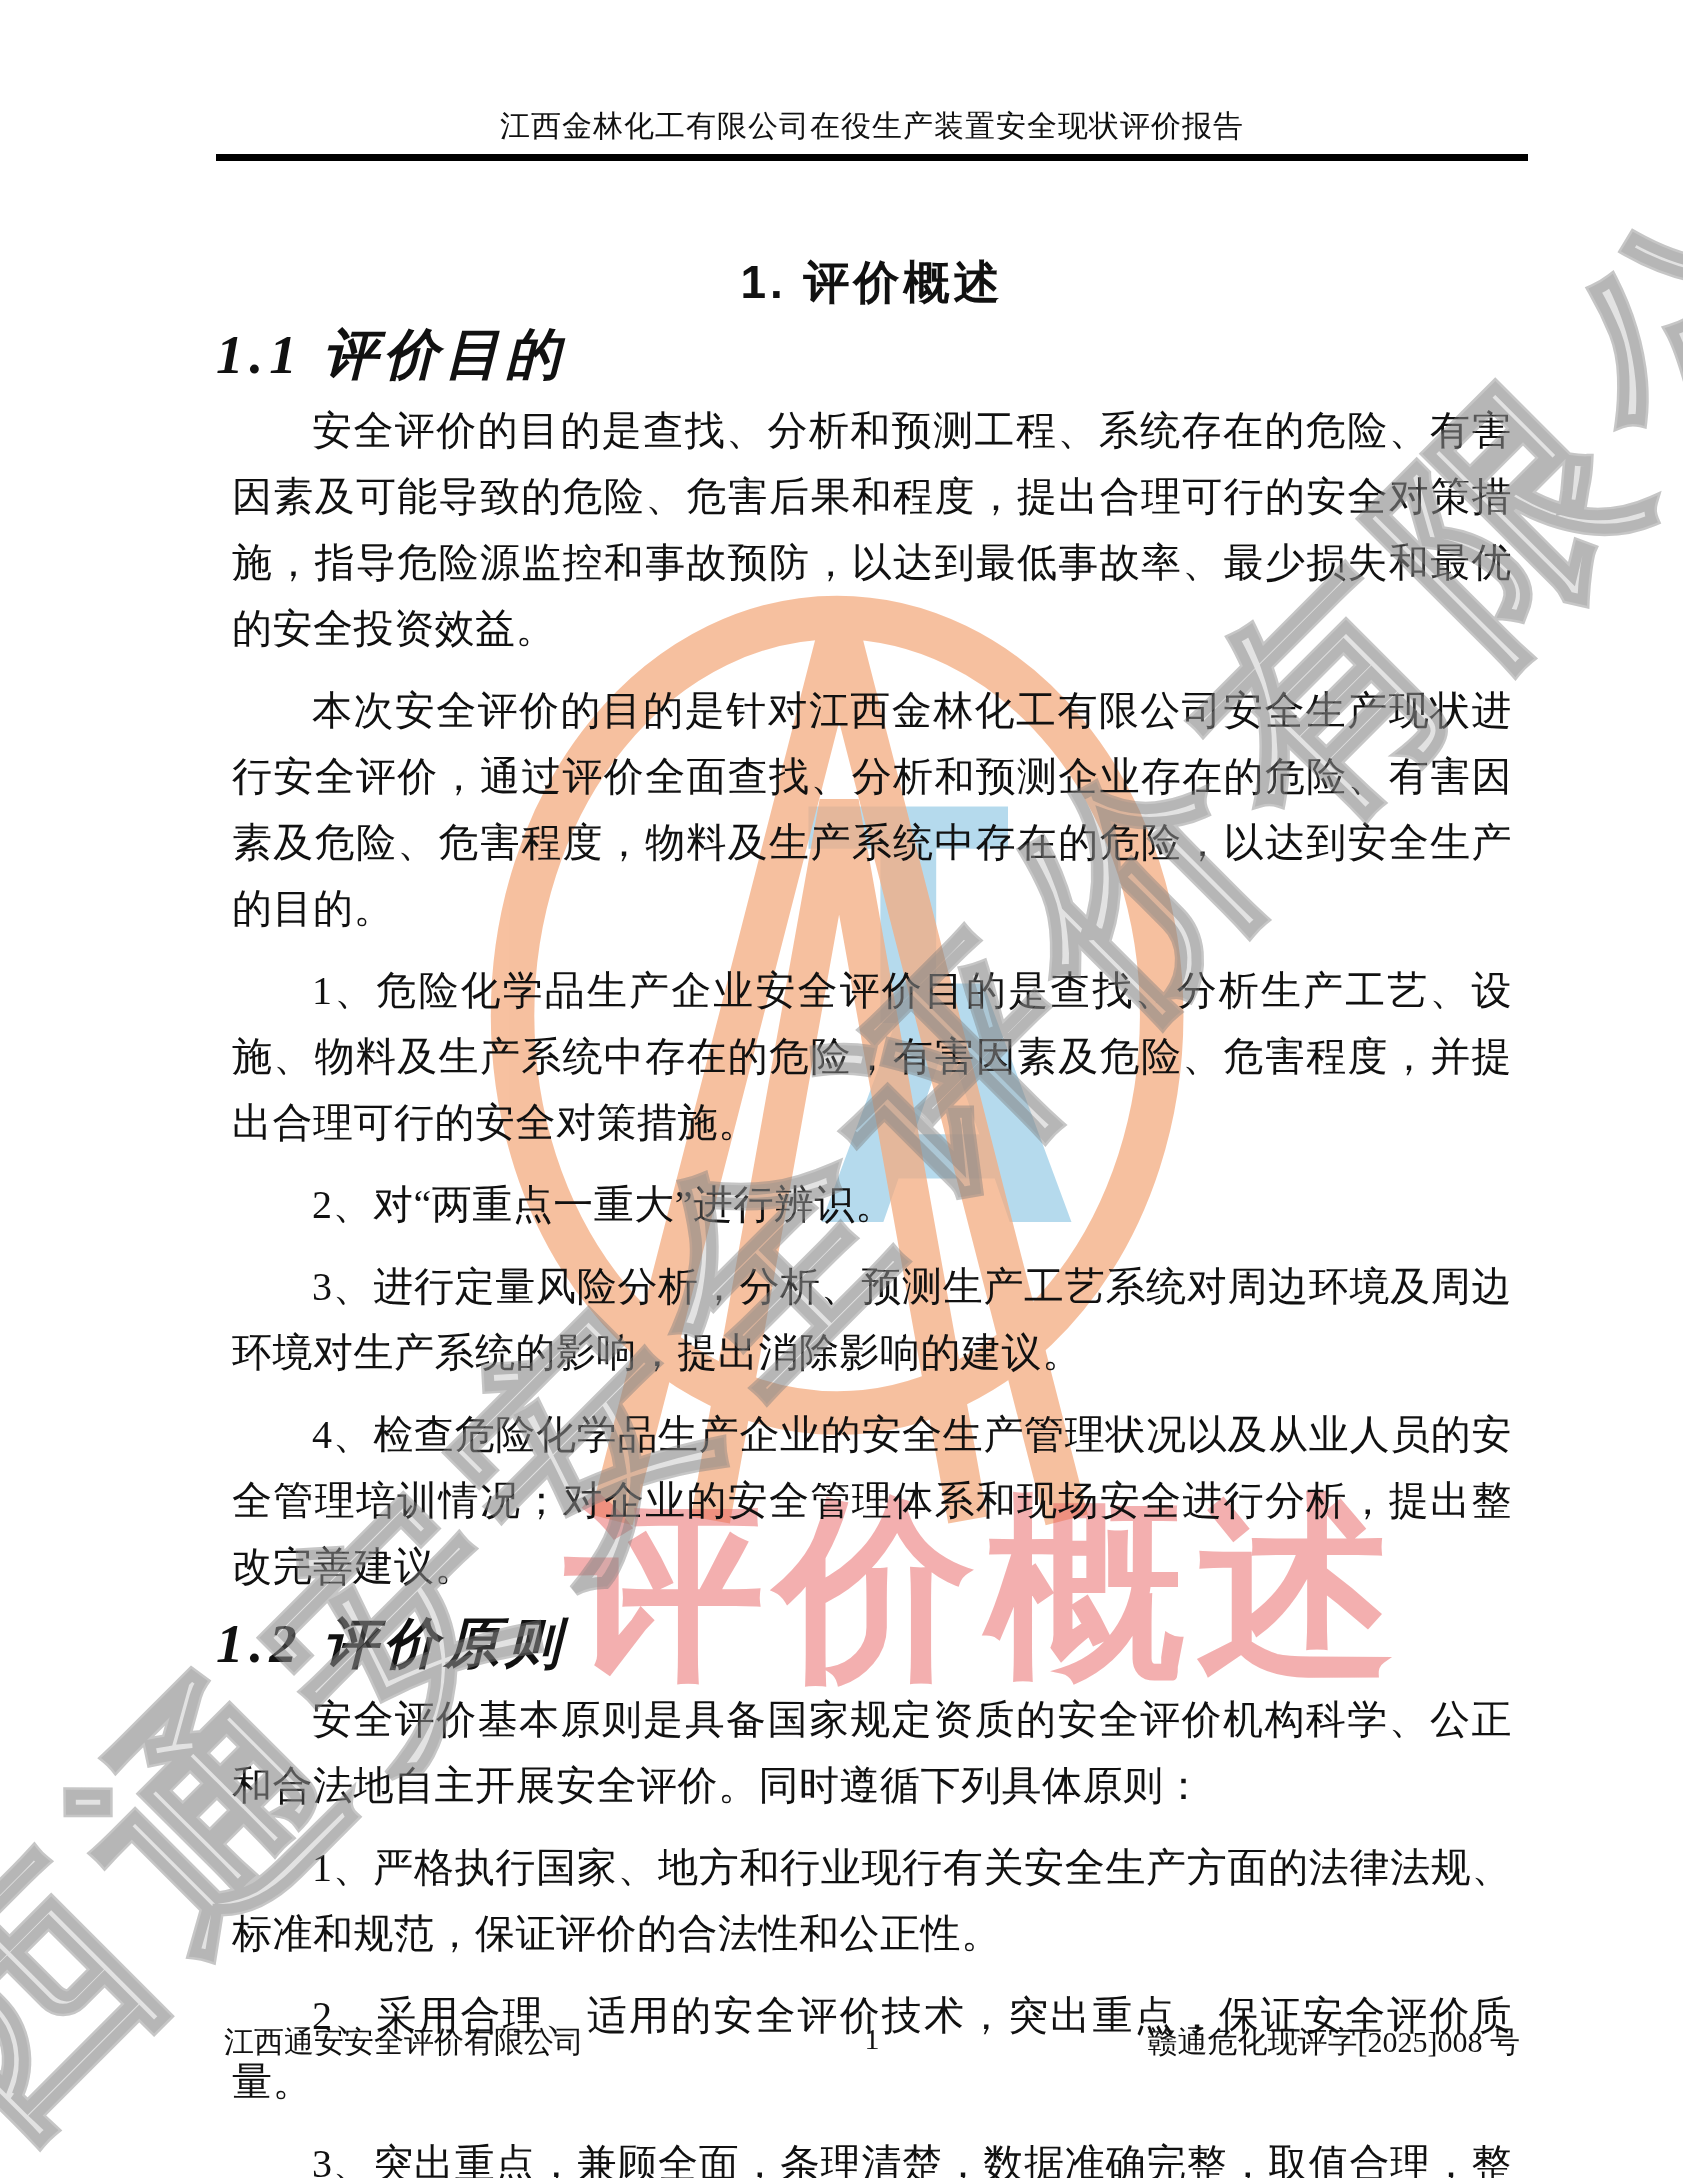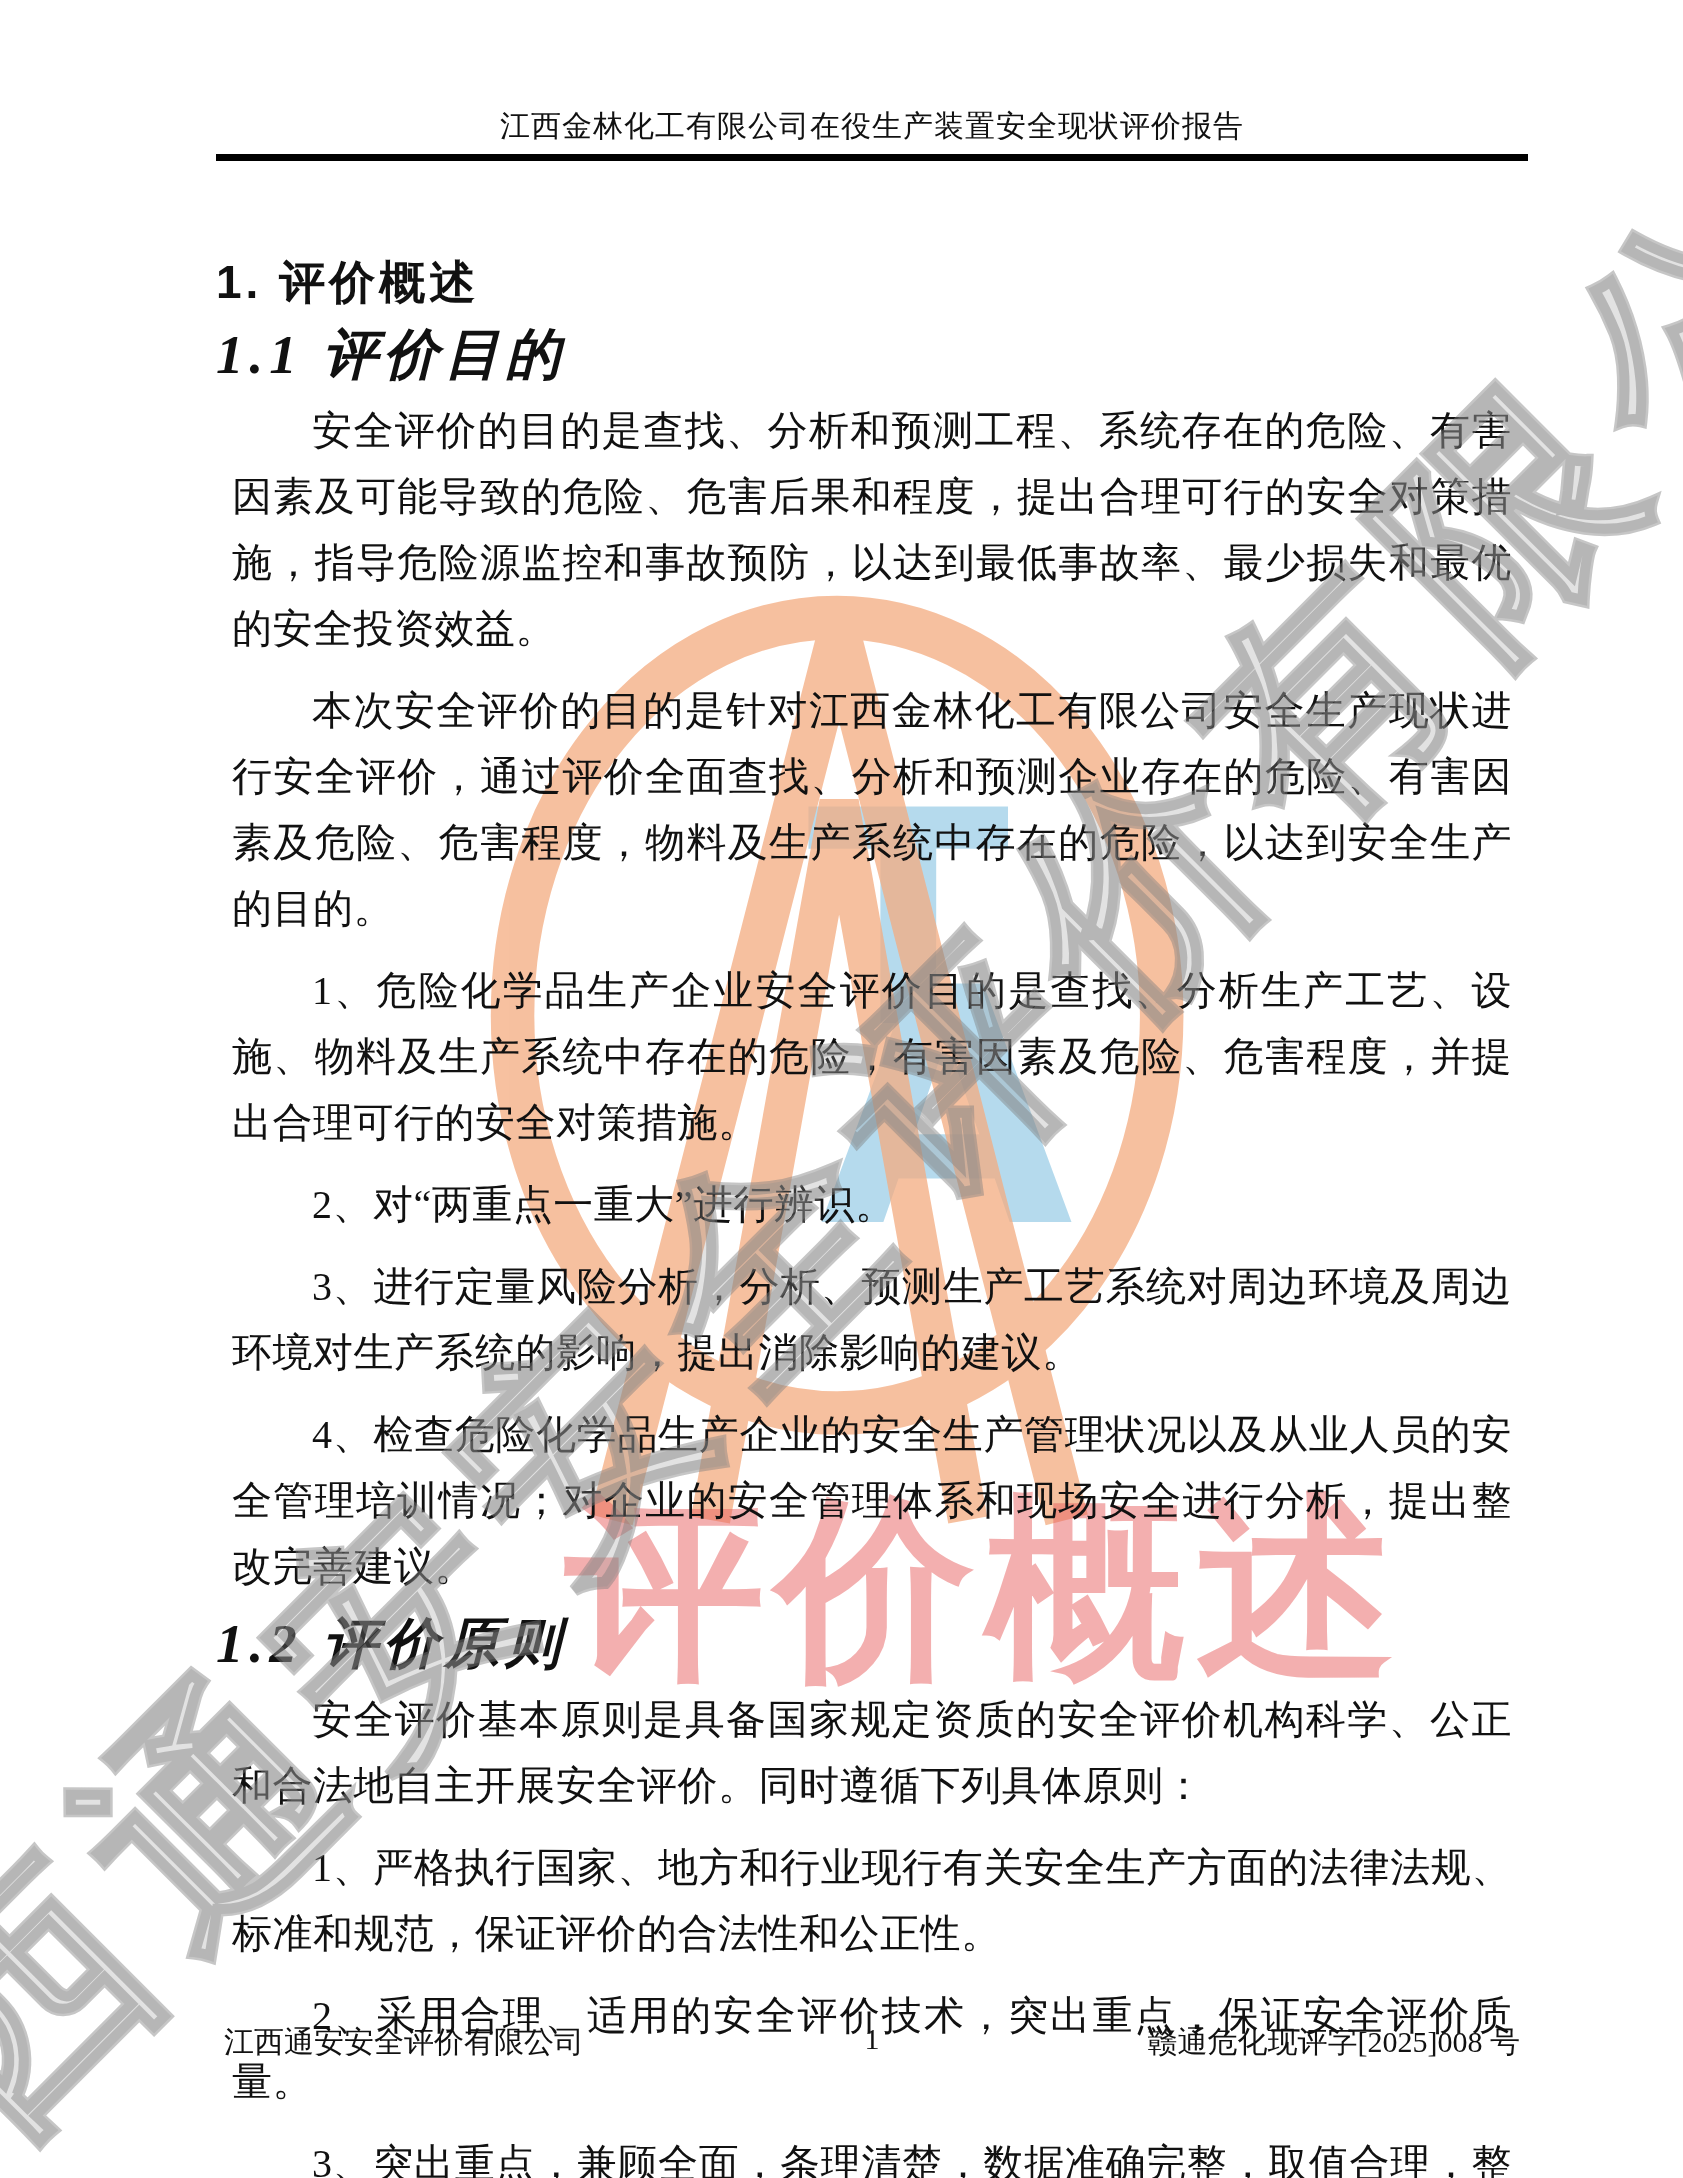--- a/index.html
+++ b/index.html
@@ -13,21 +13,21 @@
     font-size:30px;letter-spacing:1px;color:#111;z-index:20;
   }
   .hdr-rule{
     position:absolute;top:154px;left:216px;width:1312px;height:7px;background:#000;z-index:20;
   }
   
   .content{
     position:absolute;top:249px;left:216px;width:1312px;z-index:20;
   }
   .doc-title{
-    margin:8px 0 0 0;text-align:left;font-size:46px;line-height:50px;font-weight:700;
+    margin:8px 0 0 0;text-align:center;font-size:46px;line-height:50px;font-weight:700;
     font-family:"Liberation Sans","DejaVu Sans",sans-serif;letter-spacing:4px;
   }
   .sec-h{
     margin:20px 0 0 0;font-size:55px;line-height:55px;font-weight:700;font-style:italic;
     letter-spacing:6px;
   }
   .sec-h2{margin-top:0;}
   .sec-h3{margin-top:16px;}
   .paras{margin:0;}
   .paras.first{margin-top:4px;}

